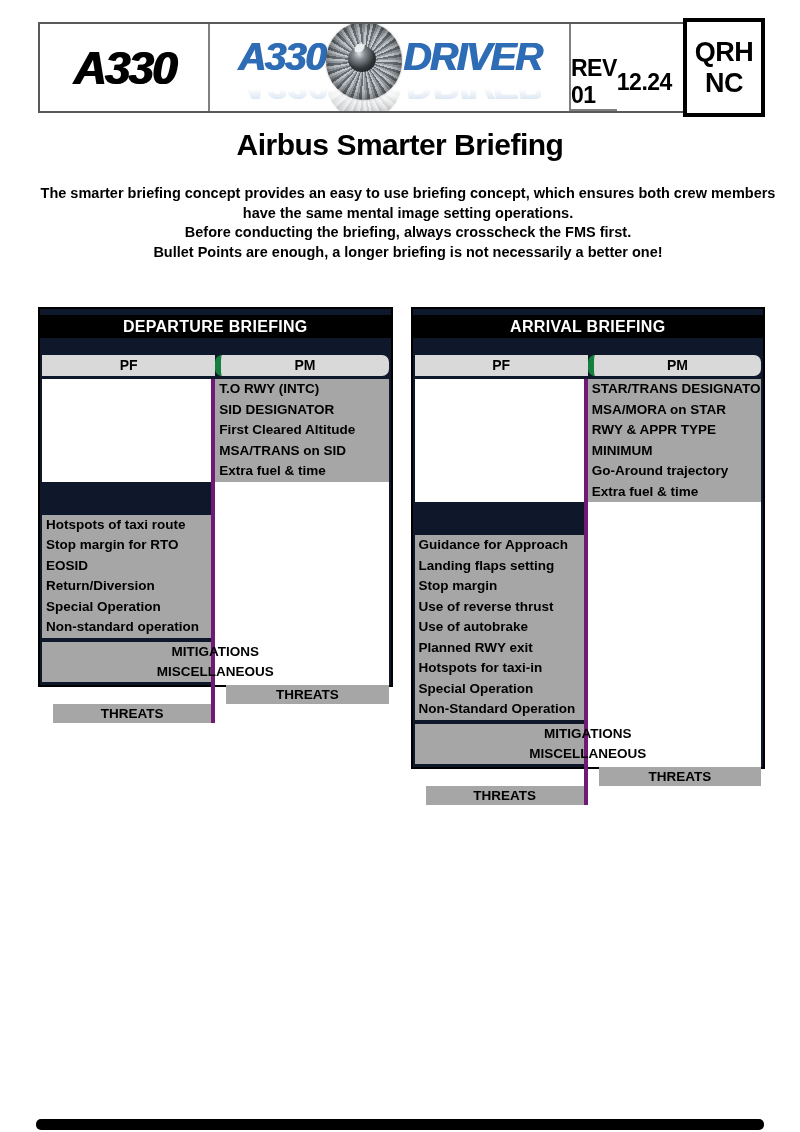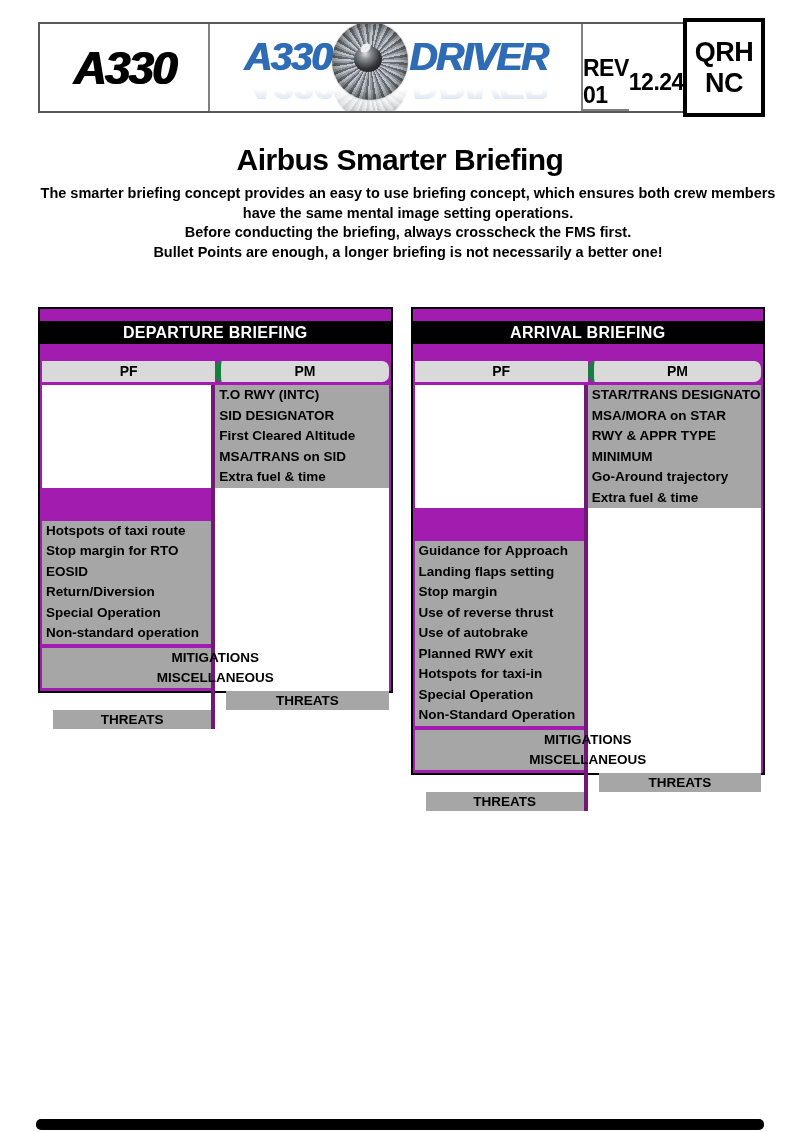--- a/index.html
+++ b/index.html
@@ -25,34 +25,34 @@
            background:radial-gradient(circle at 40% 30%,#dfe2e4 0%,#8a9095 22%,#303437 60%,#141618 100%);}
   .turbine::after{content:"";position:absolute;left:28px;top:22px;width:11px;height:8px;
            background:#f4f6f7;border-radius:50%;transform:rotate(-35deg);opacity:.92;}
   .logo-reflection{transform:scaleY(-1);height:30px;overflow:hidden;opacity:.35;margin-top:0;
            -webkit-mask-image:linear-gradient(to bottom,#000 0%,transparent 80%);
            mask-image:linear-gradient(to bottom,#000 0%,transparent 80%);}
   .hd-rev{width:96px;display:flex;flex-direction:row;margin-top:30px;}
   .rev-cell{flex:1;display:flex;align-items:center;justify-content:center;
             font-size:23px;font-weight:bold;letter-spacing:-0.5px;}
   .rev-top{border-bottom:2px solid #808080;}
-  .qrh-box{width:74px;margin:-6px -2px -6px 4px;border:4px solid #000;background:#fff;z-index:3;
+  .qrh-box{width:74px;margin:-6px -2px -6px 16px;border:4px solid #000;background:#fff;z-index:3;
            display:flex;flex-direction:column;align-items:center;justify-content:center;
            font-size:27px;font-weight:bold;line-height:1.12;letter-spacing:-0.5px;}
 
   
-  .doc-title{position:absolute;top:143px;left:0;width:100%;text-align:center;
+  .doc-title{position:absolute;top:128px;left:0;width:100%;text-align:center;
              font-size:30px;font-weight:bold;letter-spacing:-0.5px;}
   .intro{position:absolute;top:184px;left:0;width:100%;text-align:center;
          font-size:14.5px;font-weight:bold;line-height:19.5px;}
   .intro-line{white-space:nowrap;padding-left:16px;}
 
   
   .tables{position:absolute;top:307px;left:38px;width:727px;display:flex;gap:18px;align-items:flex-start;}
-  .btable{flex:1;border:2px solid #000;background:#a21caf;padding:12px 2px 3px 2px;box-sizing:border-box;}
+  .btable{flex:1;border:2px solid #000;background:#0f172a;padding:6px 2px 3px 2px;box-sizing:border-box;}
   .bt-title{margin:0 -2px;background:#000;color:#fff;text-align:center;
             font-size:16px;font-weight:bold;height:23px;line-height:23px;letter-spacing:0.3px;}
   .bt-head{display:grid;grid-template-columns:1fr 1fr;height:21px;margin-top:17px;}
   .bh{background:#d9d9d9;text-align:center;font-weight:bold;font-size:14px;line-height:21px;}
   .bh-pm{border-left:6px solid #15803d;border-radius:7px;}
   .bt-body{display:grid;grid-template-columns:1fr 1fr;margin-top:3px;}
   .dep .bt-body{height:263px;}
   .arr .bt-body{height:345px;}
   .bcol{display:flex;flex-direction:column;min-width:0;}
   .bcol-pf{border-right:4px solid #701a75;gap:33px;}

